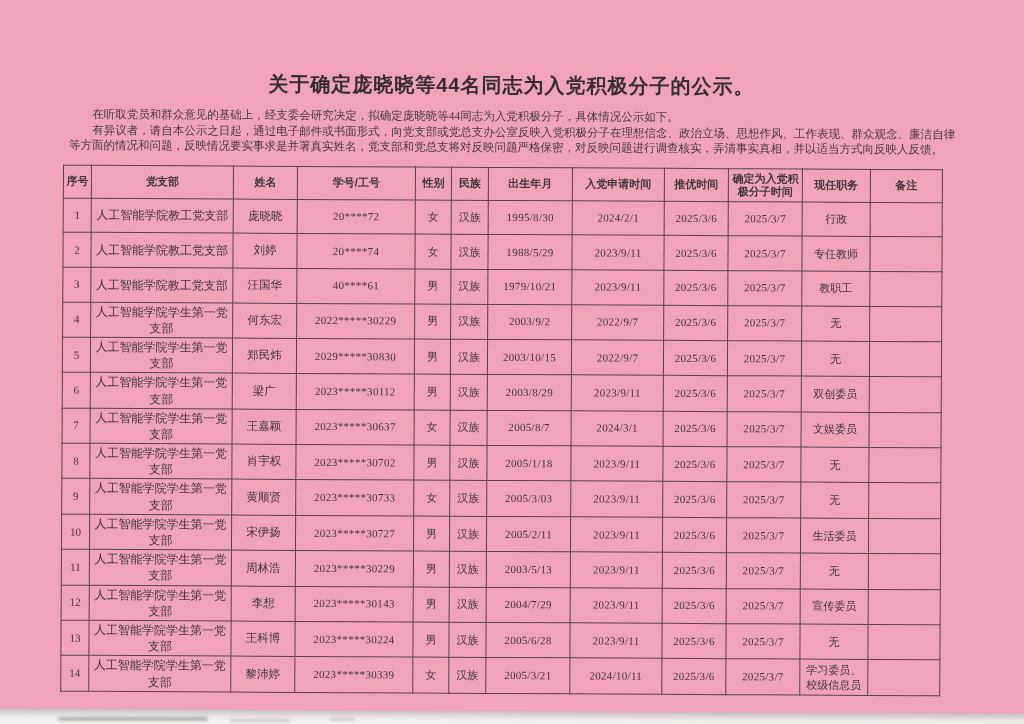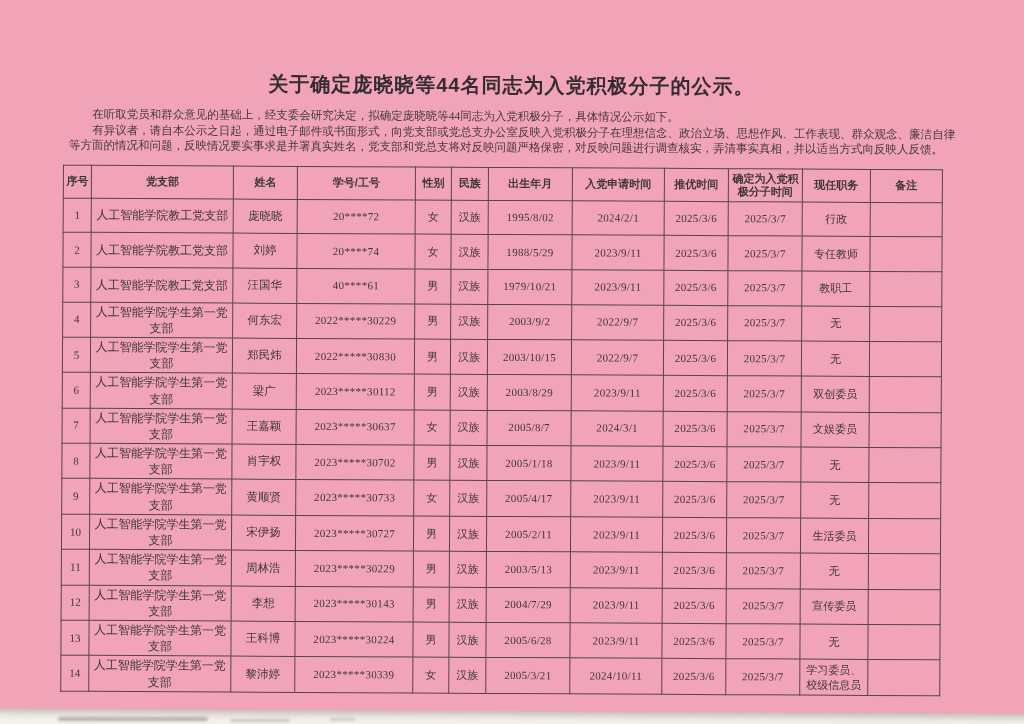--- a/index.html
+++ b/index.html
@@ -142,21 +142,21 @@
             </tr>
           </thead>
         <tbody>
             <tr>
               <td class="c-seq">1</td>
               <td class="c-branch">人工智能学院教工党支部</td>
               <td class="c-name">庞晓晓</td>
               <td class="c-id">20****72</td>
               <td class="c-sex">女</td>
               <td class="c-eth">汉族</td>
-              <td class="c-date">1995/8/02</td>
+              <td class="c-date">1995/8/30</td>
               <td class="c-date">2024/2/1</td>
               <td class="c-date">2025/3/6</td>
               <td class="c-date">2025/3/7</td>
               <td class="c-duty">行政</td>
               <td class="c-note"></td>
             </tr>
             <tr>
               <td class="c-seq">2</td>
               <td class="c-branch">人工智能学院教工党支部</td>
               <td class="c-name">刘婷</td>
@@ -195,21 +195,21 @@
               <td class="c-date">2022/9/7</td>
               <td class="c-date">2025/3/6</td>
               <td class="c-date">2025/3/7</td>
               <td class="c-duty">无</td>
               <td class="c-note"></td>
             </tr>
             <tr>
               <td class="c-seq">5</td>
               <td class="c-branch">人工智能学院学生第一党支部</td>
               <td class="c-name">郑民炜</td>
-              <td class="c-id">2022*****30830</td>
+              <td class="c-id">2029*****30830</td>
               <td class="c-sex">男</td>
               <td class="c-eth">汉族</td>
               <td class="c-date">2003/10/15</td>
               <td class="c-date">2022/9/7</td>
               <td class="c-date">2025/3/6</td>
               <td class="c-date">2025/3/7</td>
               <td class="c-duty">无</td>
               <td class="c-note"></td>
             </tr>
             <tr>
@@ -254,21 +254,21 @@
               <td class="c-duty">无</td>
               <td class="c-note"></td>
             </tr>
             <tr>
               <td class="c-seq">9</td>
               <td class="c-branch">人工智能学院学生第一党支部</td>
               <td class="c-name">黄顺贤</td>
               <td class="c-id">2023*****30733</td>
               <td class="c-sex">女</td>
               <td class="c-eth">汉族</td>
-              <td class="c-date">2005/4/17</td>
+              <td class="c-date">2005/3/03</td>
               <td class="c-date">2023/9/11</td>
               <td class="c-date">2025/3/6</td>
               <td class="c-date">2025/3/7</td>
               <td class="c-duty">无</td>
               <td class="c-note"></td>
             </tr>
             <tr>
               <td class="c-seq">10</td>
               <td class="c-branch">人工智能学院学生第一党支部</td>
               <td class="c-name">宋伊扬</td>

